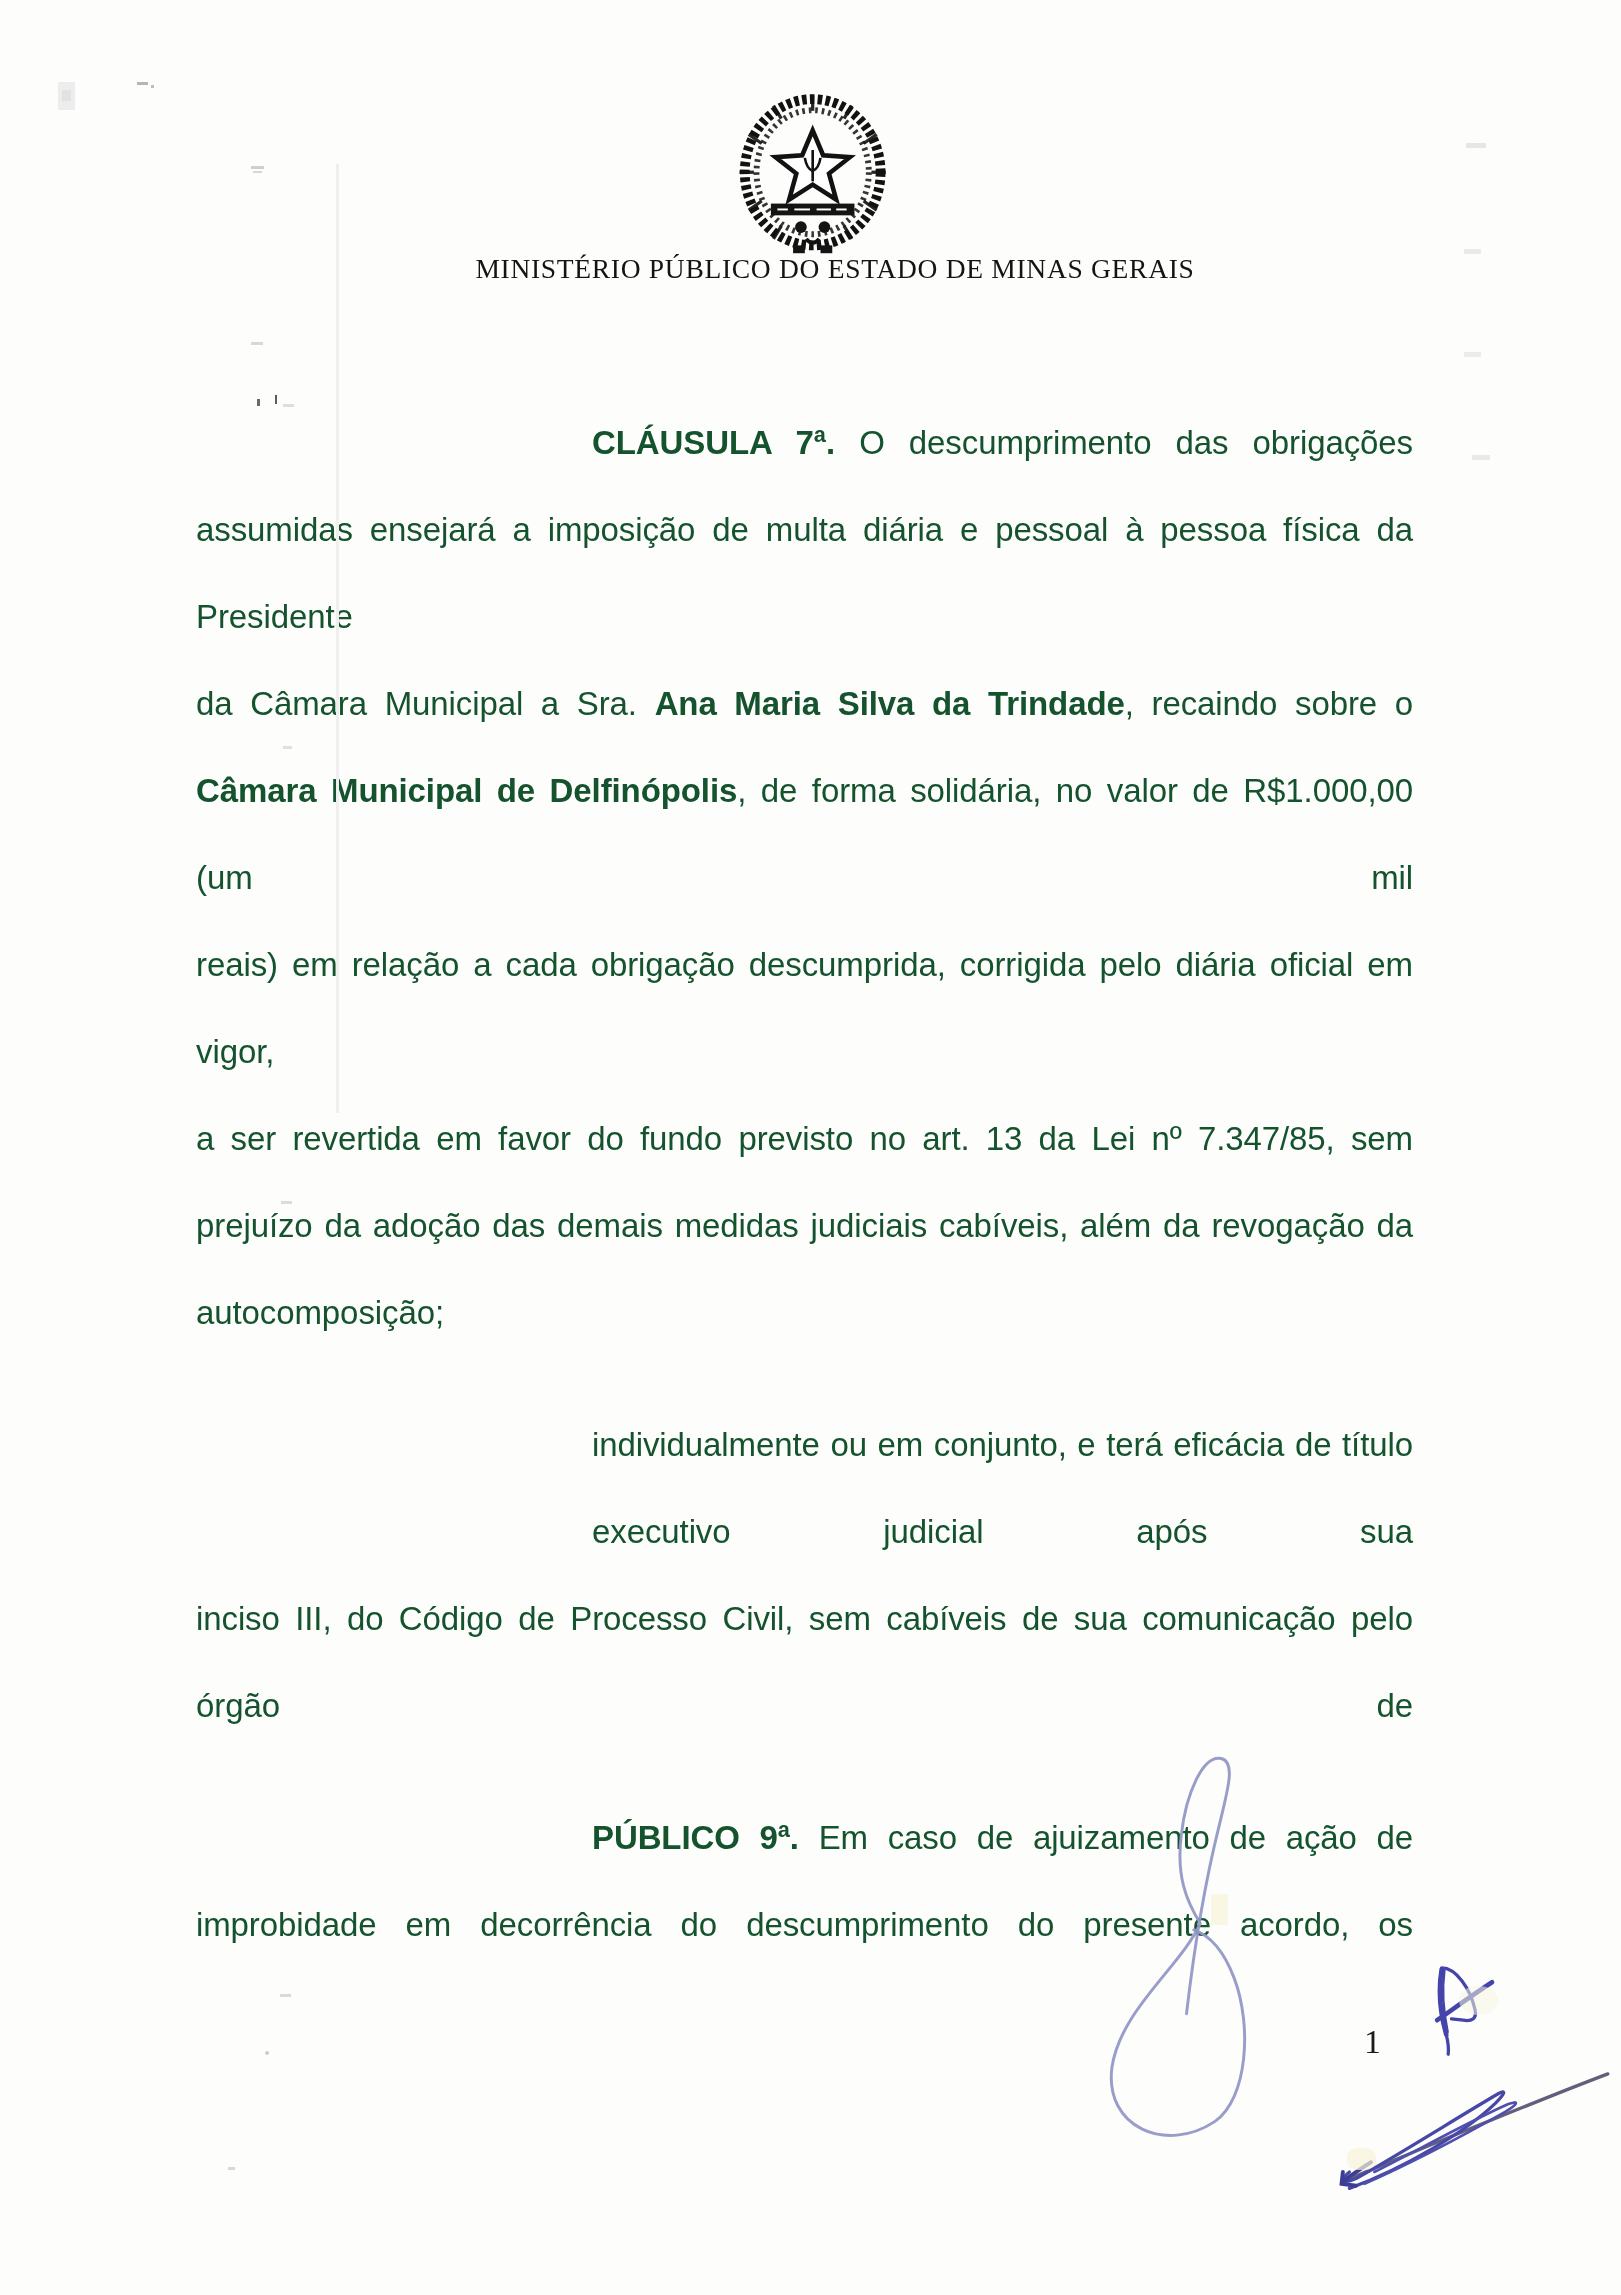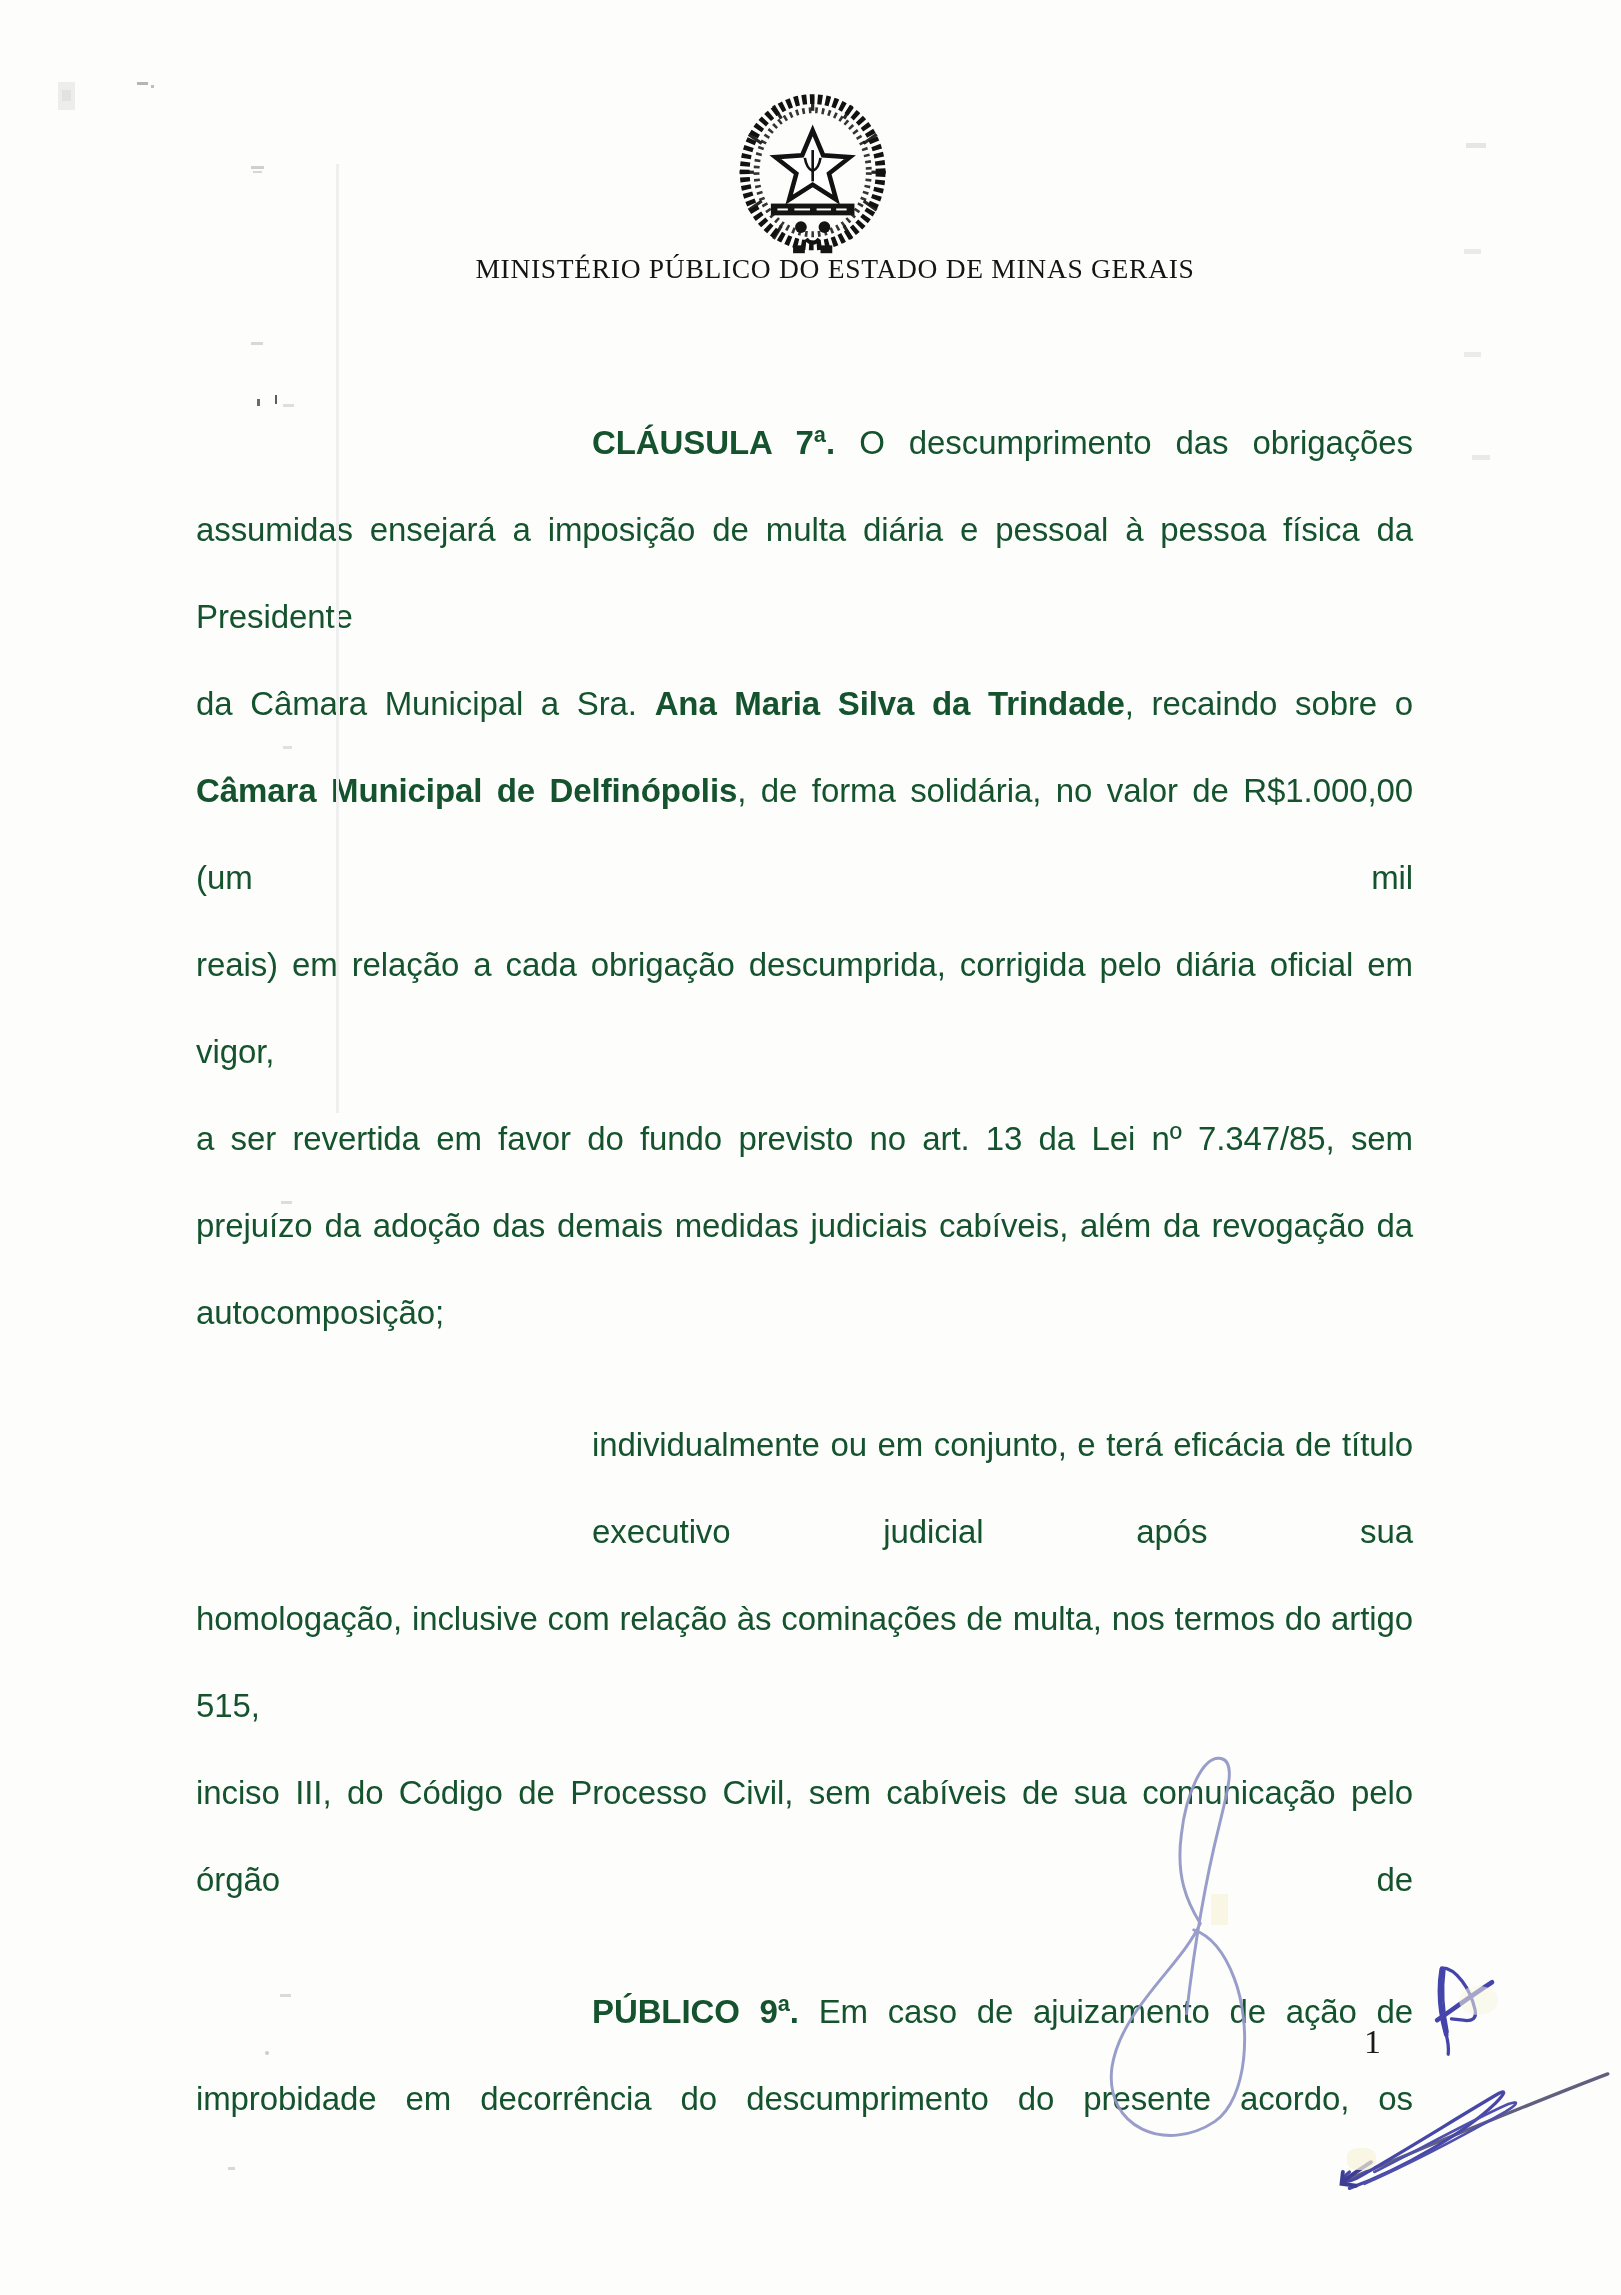--- a/index.html
+++ b/index.html
@@ -96,21 +96,20 @@
         <div class="line line--just"><span>assumidas ensejará a imposição de multa diária e pessoal à pessoa física da Presidente</span></div>
         <div class="line line--just"><span>da Câmara Municipal a Sra. </span><span class="b">Ana Maria Silva da Trindade</span><span>, recaindo sobre o</span></div>
         <div class="line line--just"><span class="b">Câmara Municipal de Delfinópolis</span><span>, de forma solidária, no valor de R$1.000,00 (um mil</span></div>
         <div class="line line--just"><span>reais) em relação a cada obrigação descumprida, corrigida pelo diária oficial em vigor,</span></div>
         <div class="line line--just"><span>a ser revertida em favor do fundo previsto no art. 13 da Lei nº 7.347/85, sem</span></div>
         <div class="line line--just"><span>prejuízo da adoção das demais medidas judiciais cabíveis, além da revogação da</span></div>
         <div class="line"><span>autocomposição;</span></div>
       </div>
       <div class="para">
         <div class="line line--just"><span>individualmente ou em conjunto, e terá eficácia de título executivo judicial após sua</span></div>
-        <div class="line line--just"><span>homologação, inclusive com relação às cominações de multa, nos termos do artigo 515,</span></div>
         <div class="line line--just"><span>inciso III, do Código de Processo Civil, sem cabíveis de sua comunicação pelo órgão de</span></div>
       </div>
       <div class="para">
         <div class="line line--just"><span class="b">PÚBLICO 9ª.</span><span> Em caso de ajuizamento de ação de</span></div>
         <div class="line line--just"><span>improbidade em decorrência do descumprimento do presente acordo, os</span></div>
       </div>
     </div>
 
   <div class="page-number">1</div>
 

